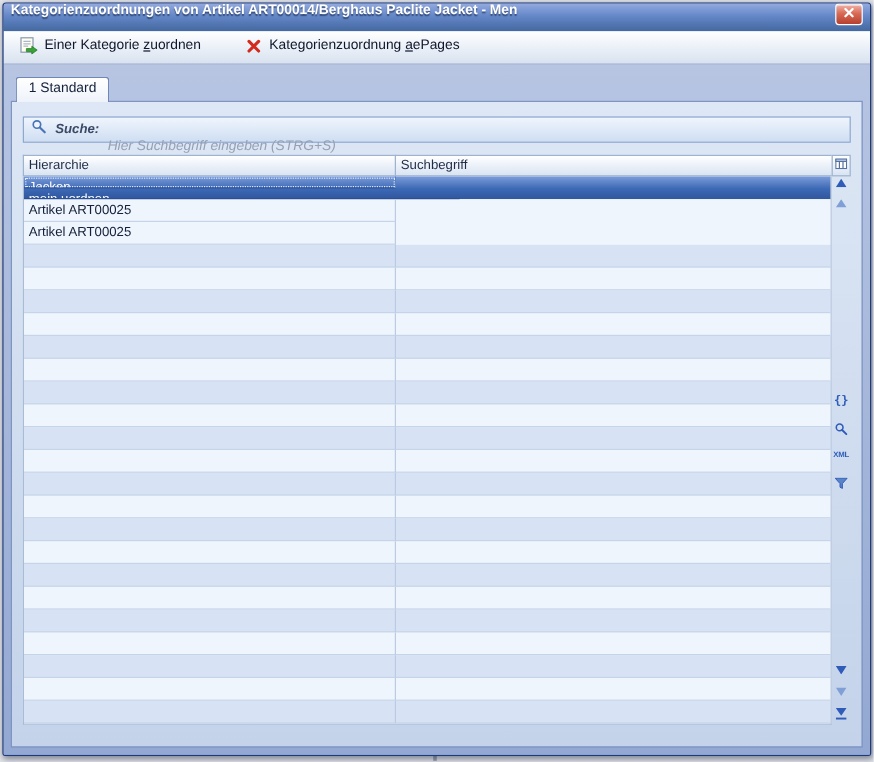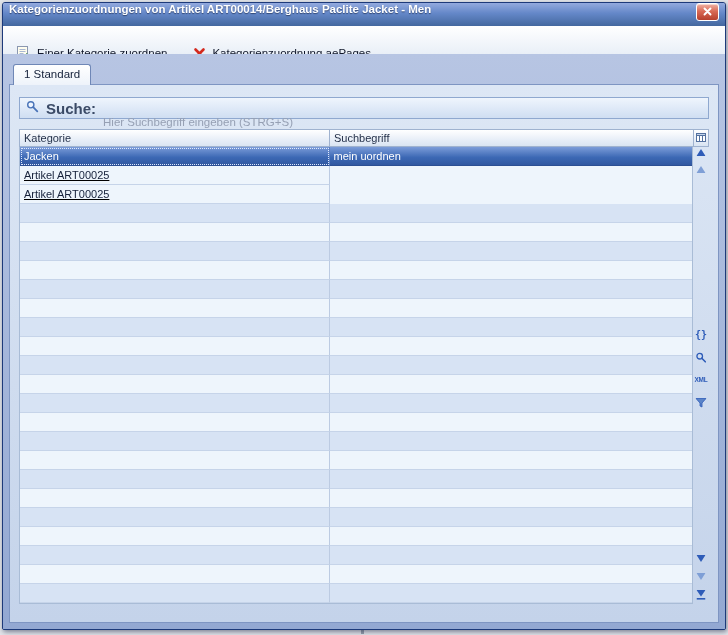--- a/index.html
+++ b/index.html
@@ -34,21 +34,21 @@
   .title-text{flex:1;white-space:nowrap;overflow:hidden;}
   .close-btn{
     width:21px;height:16px;border:1px solid #fff;border-radius:3px;
     background:linear-gradient(180deg,#f0b3a6 0%,#d96a55 45%,#b6402d 100%);
     display:flex;align-items:center;justify-content:center;cursor:pointer;
     box-shadow:inset 0 1px 0 rgba(255,255,255,.5);
   }
 
   
   .toolbar{
-    height:27px;display:flex;align-items:flex-end;gap:10px;padding:12px 6px;
+    height:27px;display:flex;align-items:flex-start;gap:22px;padding:0 6px;
     background:linear-gradient(180deg,#ffffff 0%,#e9eff7 55%,#d8e2ef 100%);
     border-bottom:1px solid #aebdd4;
   }
   .tbtn{
     display:flex;align-items:center;gap:5px;padding:3px 6px;border:1px solid transparent;
     border-radius:2px;font-size:11.5px;color:#10172a;cursor:pointer;
   }
   .tbtn .u{text-decoration:underline;}
   .ticon{display:flex;align-items:center;justify-content:center;width:16px;height:16px;}
 
@@ -69,22 +69,22 @@
     background:linear-gradient(180deg,#dde7f5 0%,#c4d3ea 100%);
     border:1px solid #7e95c2;
   }
 
   
   .searchbar{
     margin:12px 9px 10px;height:20px;display:flex;align-items:center;gap:7px;padding:0 6px;
     background:linear-gradient(180deg,#eff5fd 0%,#cfdef2 100%);
     border:1px solid #8fa8cf;cursor:text;
   }
-  .search-label{font-weight:bold;font-size:15px;color:#3a4a66;}
-  .search-placeholder{font-size:11.5px;color:#96a0b4;margin-top:28px;}
+  .search-label{font-weight:bold;font-style:italic;font-size:11px;color:#3a4a66;}
+  .search-placeholder{font-style:italic;font-size:11.5px;color:#96a0b4;margin-top:28px;}
 
   
   .tablebox{margin:0 9px;width:690px;}
   .thead{display:flex;height:18px;}
   .hcell{
     background:linear-gradient(180deg,#ffffff 0%,#e6edf7 65%,#d9e4f2 100%);
     border:1px solid #9fb2cf;border-right:none;
     font-size:11px;color:#1f2c45;line-height:17px;padding:0 4px;box-sizing:border-box;
   }
   .hcell:last-child{border-right:1px solid #9fb2cf;}
@@ -99,22 +99,22 @@
     background:#f3f7fd;
   }
   .trow{display:flex;height:19px;cursor:default;}
   .trow .tcell{
     box-sizing:border-box;font-size:11px;color:#15203a;line-height:18px;padding:0 4px;
     border-bottom:1px solid #c6d4e9;border-right:1px solid #bccbe2;
     white-space:nowrap;overflow:hidden;
   }
   .trow .tcell.col-h{border-right:none;width:363px;}
   .trow.pale{background:var(--row-pale);}
-  .trow.lite{background:var(--row-light);text-decoration:underline;}
-  .trow.sel{background:linear-gradient(180deg,#7b9cd9 0%,var(--selection) 55%,#30569e 100%);}
+  .trow.lite{background:var(--row-light);}
+  .trow.sel{background:linear-gradient(180deg,#7b9cd9 0%,var(--selection) 55%,#30569e 100%);flex-direction:column;}
   .trow.sel .tcell{color:#ffffff;border-bottom:1px solid #2c4f93;border-right-color:#5b7fc0;}
   .trow.sel .tcell.col-k{outline:1px dotted #dfe9ff;outline-offset:-2px;}
 
   
   .strip{position:relative;width:16px;height:456px;}
   .sicon{
     position:absolute;left:50%;transform:translateX(-50%);
     display:flex;align-items:center;justify-content:center;cursor:pointer;line-height:1;
   }
   .sicon.txt{color:var(--accent);font-weight:bold;}
@@ -174,21 +174,21 @@
               <circle cx="4.8" cy="4.8" r="3.1" fill="#eef5ff" stroke="#4a74b8" stroke-width="1.4"></circle>
               <path d="M7.2 7.2 L11.3 11.3" stroke="#4a74b8" stroke-width="1.8" stroke-linecap="round"></path>
             </svg>
           </span>
           <span class="search-label">Suche:</span>
           <span class="search-placeholder">Hier Suchbegriff eingeben (STRG+S)</span>
         </div>
 
         <div class="tablebox">
           <div class="thead">
-            <div class="hcell col-k">Kategorie</div>
+            <div class="hcell col-k">Hierarchie</div>
             <div class="hcell col-h">Suchbegriff</div>
             <div class="hcell chooser">
               <span>
                 <svg width="10" height="9" viewBox="0 0 10 9">
                   <rect x="0.5" y="0.5" width="9" height="8" fill="#ffffff" stroke="#54719f" stroke-width="1"></rect>
                   <path d="M3.5 0.5 V8.5 M6.5 0.5 V8.5" stroke="#54719f" stroke-width="1"></path>
                   <rect x="0.5" y="0.5" width="9" height="2" fill="#c4d4ea" stroke="#54719f" stroke-width="1"></rect>
                 </svg>
               </span>
             </div>

